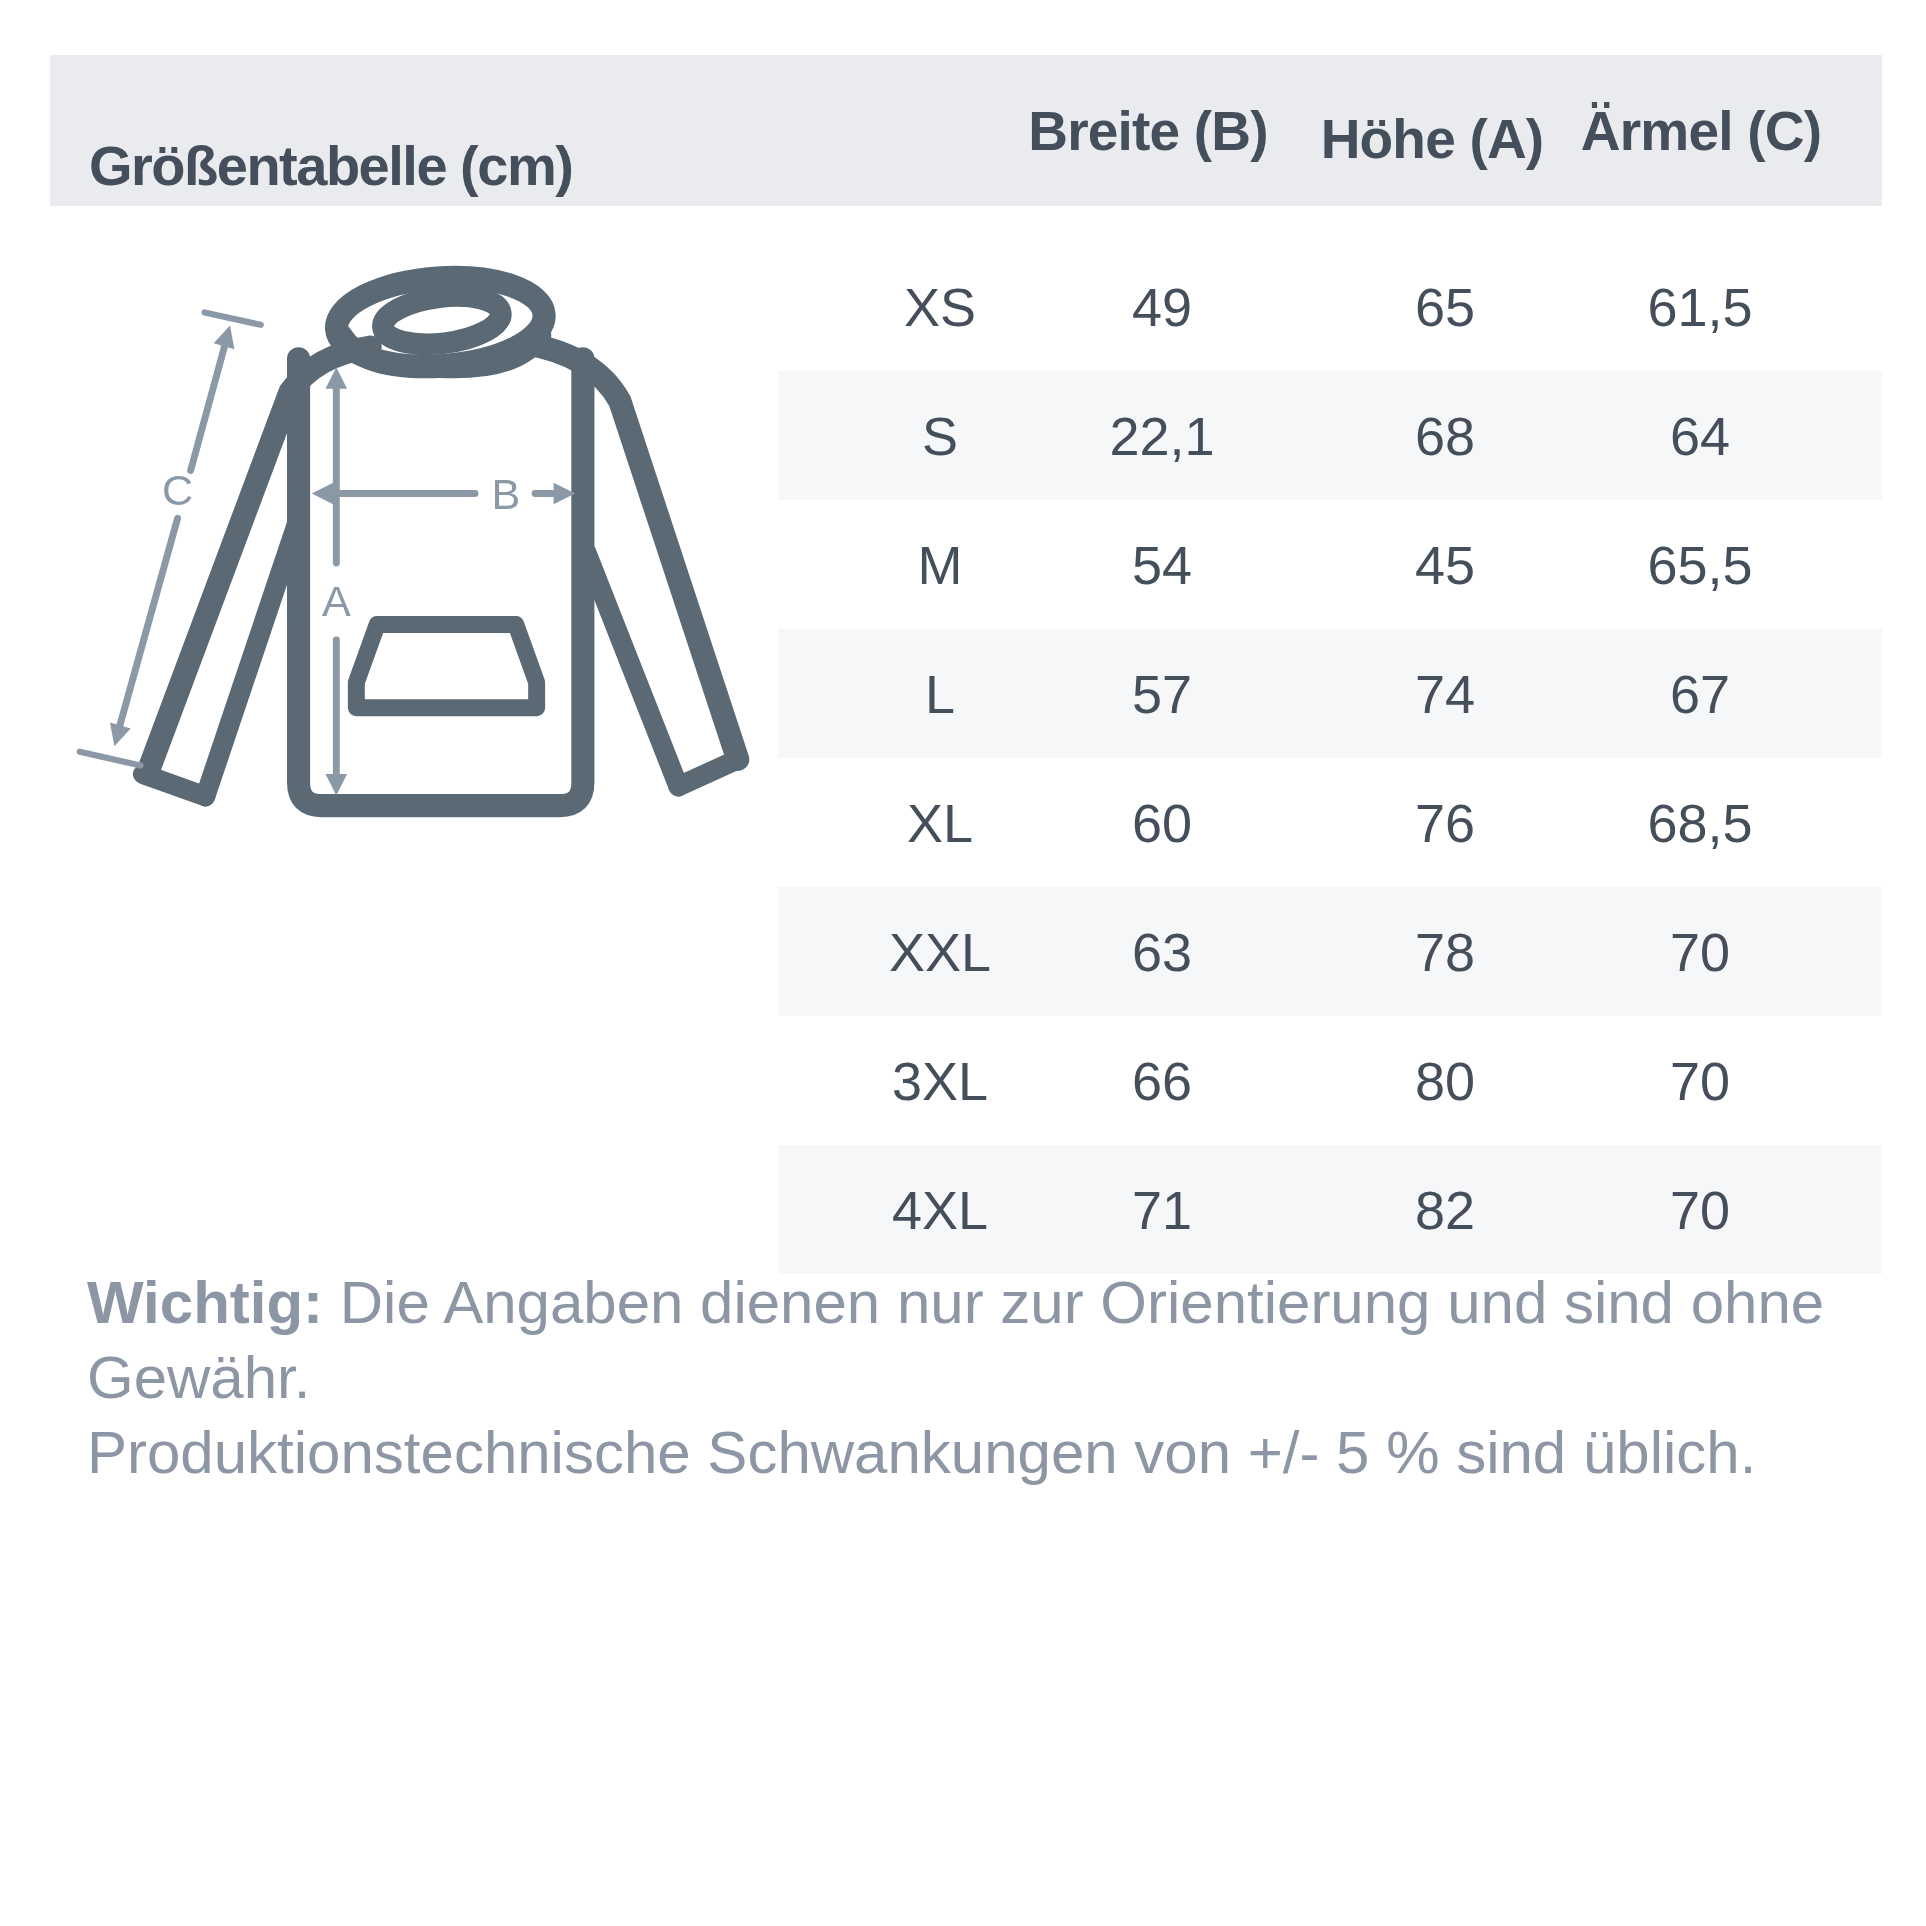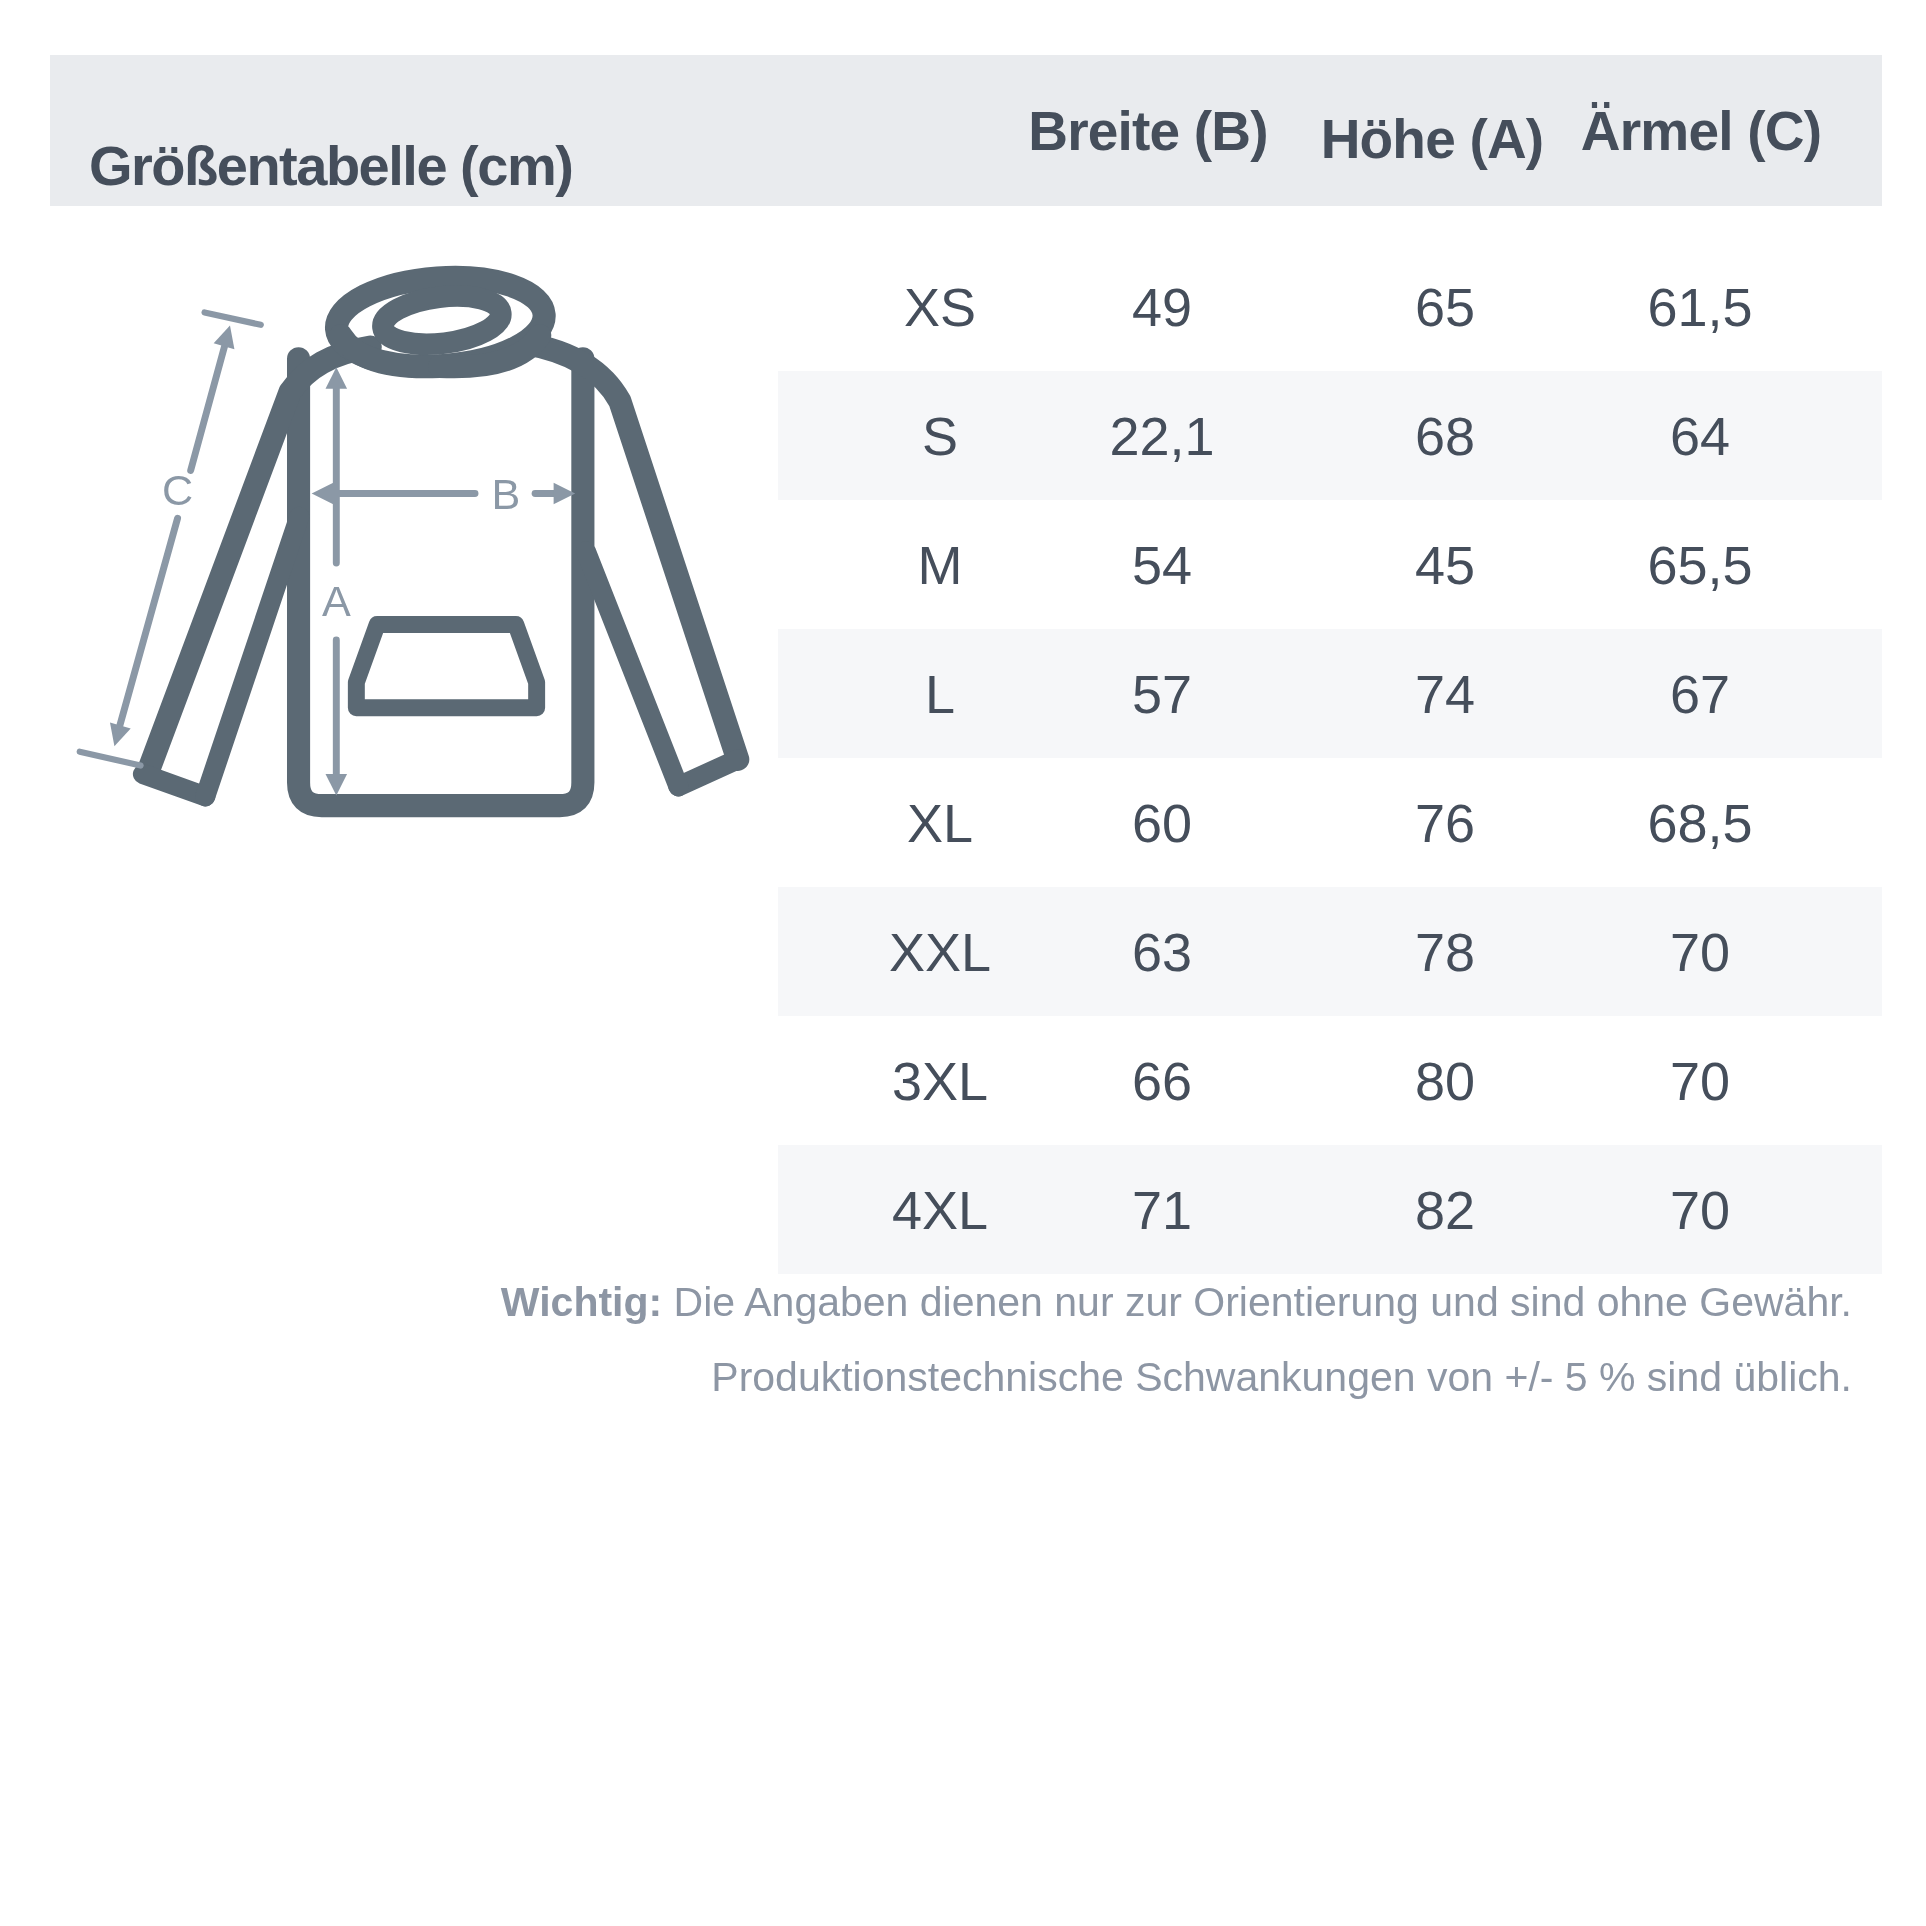--- a/index.html
+++ b/index.html
@@ -48,21 +48,21 @@
   .ink{stroke:var(--outline);fill:none;stroke-linecap:round;stroke-linejoin:round;}
   .dim{stroke:var(--arrow);fill:none;stroke-linecap:round;}
   .dim-head{fill:var(--arrow);stroke:none;}
   .dim-text{
     fill:var(--arrow);font-family:"Liberation Sans",sans-serif;
     font-size:56px;font-weight:400;text-anchor:middle;dominant-baseline:central;
   }
   
   .footer{
     position:absolute;left:87px;top:1265px;width:1765px;
-    font-size:41px;line-height:75px;color:var(--footer-text);text-align:right;
+    font-size:60px;line-height:75px;color:var(--footer-text);
   }
   .footer b{font-weight:bold;}
 </style>
 </head>
 <body>
 
 <div class="canvas">
 
   <div class="header-bar">
     <span class="title">Größentabelle (cm)</span>

